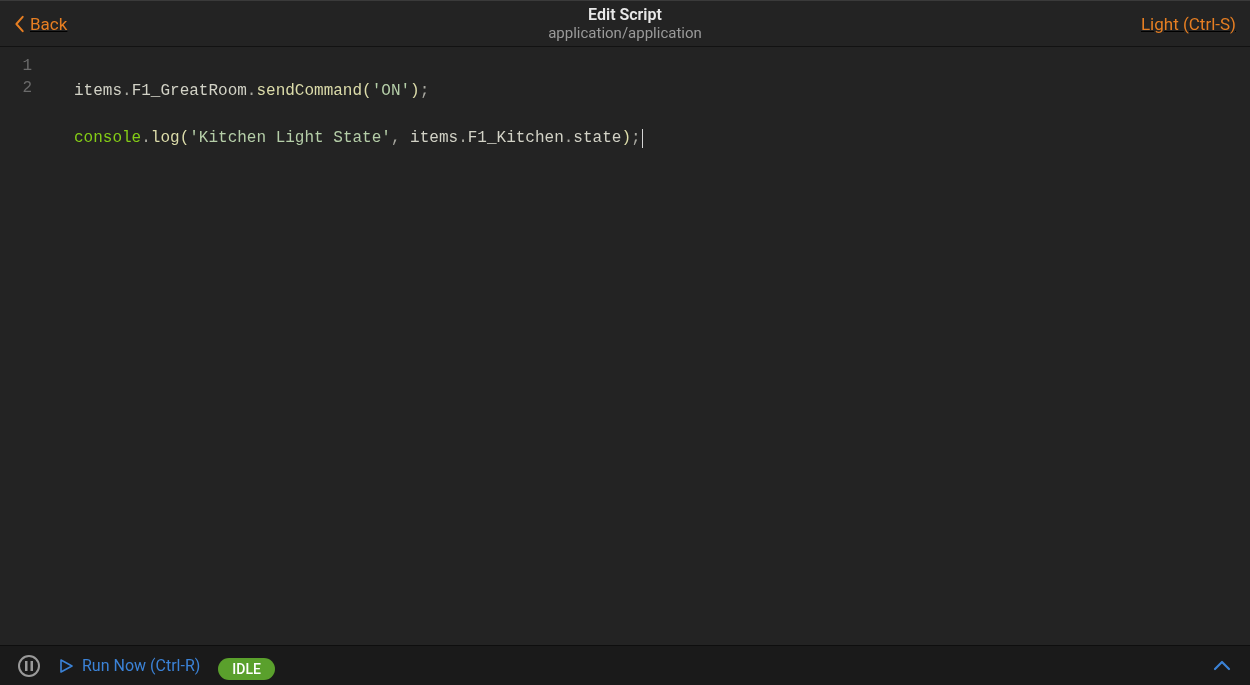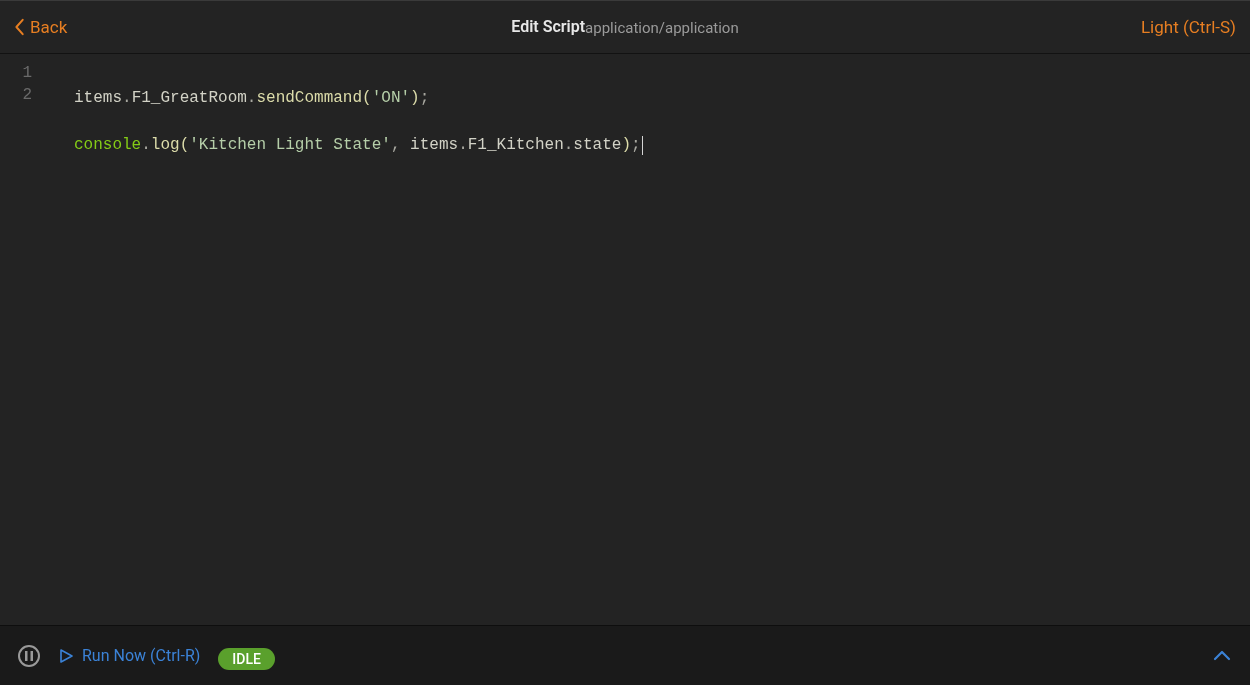--- a/index.html
+++ b/index.html
@@ -10,51 +10,51 @@
     body {
       width: 1250px;
       height: 685px;
       background: #1e1e1e;
       font-family: -apple-system, BlinkMacSystemFont, "Segoe UI", Roboto, sans-serif;
       overflow: hidden;
       display: flex;
       flex-direction: column;
     }
     .header {
-      height: 54px;
+      height: 47px;
       background: #232323;
       border-top: 1px solid #3a3a3a;
       border-bottom: 1px solid #121212;
       display: flex;
       align-items: center;
       justify-content: space-between;
       padding: 0 14px;
       position: relative;
+      text-decoration: underline;
     }
     .back-button {
       display: flex;
       align-items: center;
       color: #e67e22;
       font-size: 17px;
       cursor: pointer;
       gap: 4px;
     }
     .back-button svg {
       width: 12px;
       height: 18px;
     }
     .header-center {
       position: absolute;
       left: 50%;
       transform: translateX(-50%);
       text-align: center;
       display: flex;
-      flex-direction: row;
+      flex-direction: column;
       line-height: 1.2;
-      align-items: flex-end;
     }
     .header-title {
       color: #e8e8e8;
       font-size: 16px;
       font-weight: 600;
     }
     .header-subtitle {
       color: #9a9a9a;
       font-size: 15px;
     }
@@ -102,21 +102,21 @@
     .tok-obj { color: #84cc16; text-align: center; }
     .cursor {
       display: inline-block;
       width: 1px;
       height: 19px;
       background: #d4d4d4;
       vertical-align: text-top;
       margin-left: 1px;
     }
     .footer {
-      height: 60px;
+      height: 40px;
       background: #1a1a1a;
       border-top: 1px solid #0e0e0e;
       display: flex;
       align-items: center;
       padding: 0 18px;
       gap: 18px;
     }
     .pause-button {
       width: 22px;
       height: 22px;

